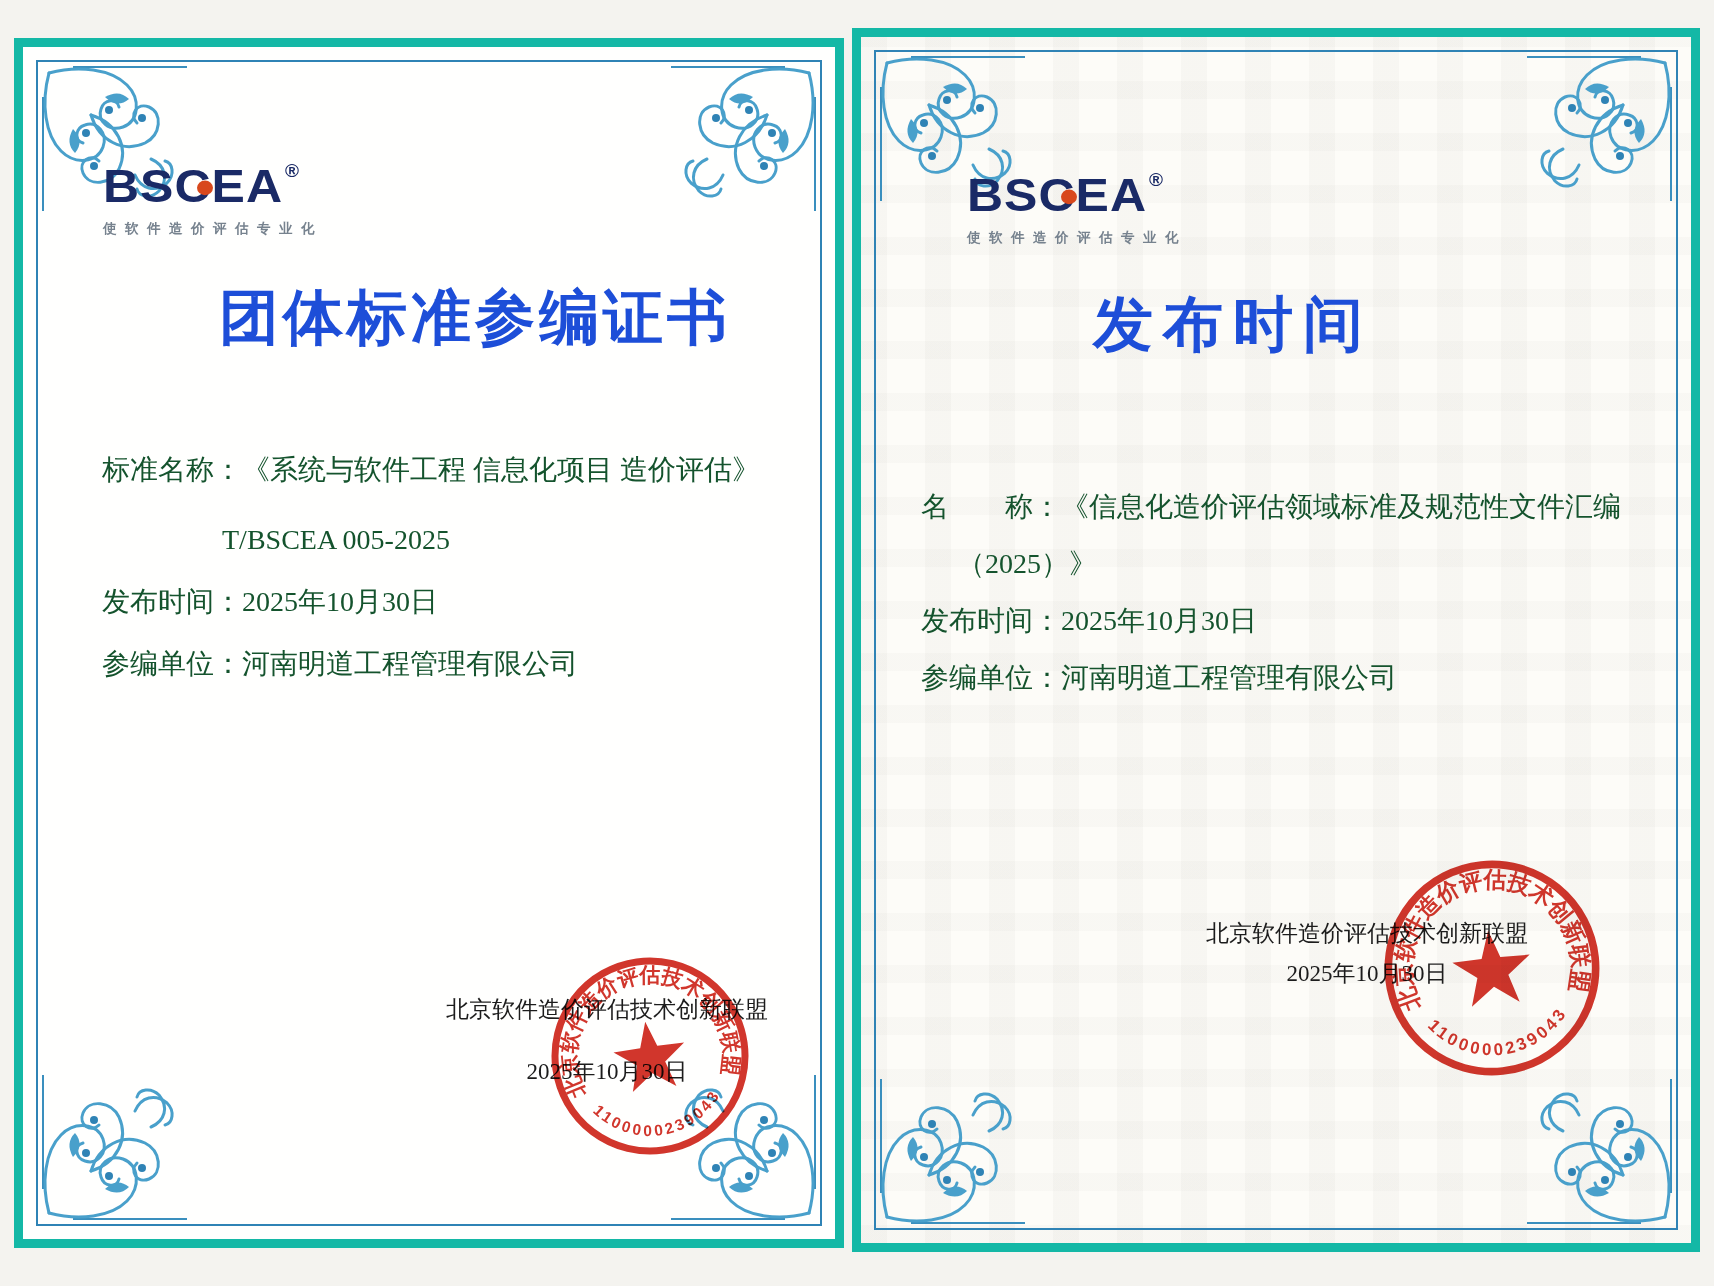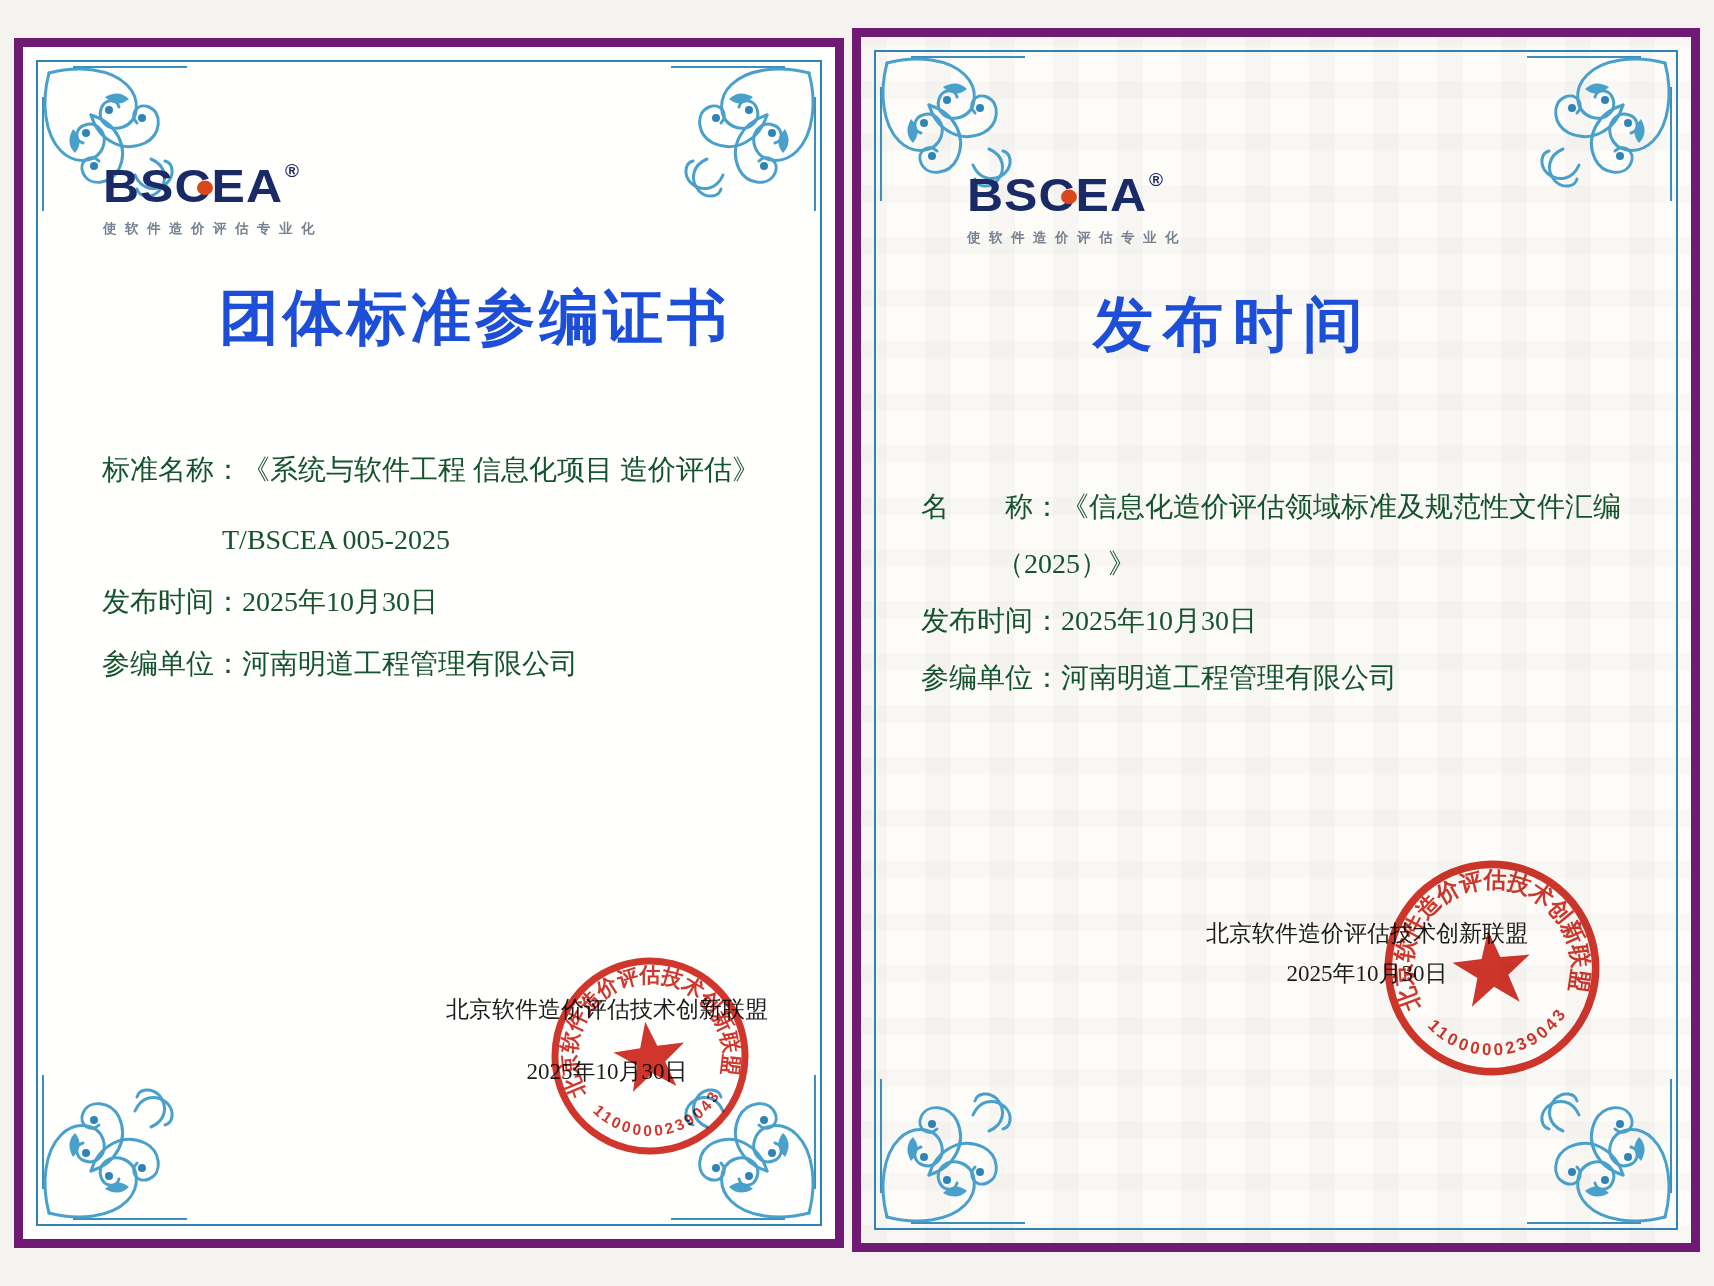--- a/index.html
+++ b/index.html
@@ -4,21 +4,21 @@
 <style>
   html,body{margin:0;padding:0;}
   body{background:#e9e8e4;}
   .stage{
     position:relative; width:1714px; height:1286px;
     background:#f4f3ef; overflow:hidden;
     font-family:"Liberation Serif","DejaVu Serif",serif;
   }
   .cert{
     position:absolute; background:#fffffe;
-    border:9px solid #701a75; box-sizing:border-box;
+    border:9px solid #14b8a6; box-sizing:border-box;
   }
   .cert-left{ left:14px; top:38px; width:830px; height:1210px; }
   .cert-right{ left:852px; top:28px; width:848px; height:1224px; background:#fdfcf8; }
   .cert-right::before{
     content:""; position:absolute; inset:0; pointer-events:none;
     background:
       repeating-linear-gradient(90deg, rgba(150,148,140,.055) 0 26px, transparent 26px 64px),
       repeating-linear-gradient(0deg, rgba(150,148,140,.045) 0 18px, transparent 18px 52px);
   }
   .inner-line{ position:absolute; inset:13px; border:2px solid #2f83b5; pointer-events:none; }
@@ -54,21 +54,21 @@
   .title-left{ left:0; width:100%; top:238px; letter-spacing:4px; }
   .title-right{ left:26px; width:600px; top:255px; letter-spacing:10px; }
 
   .body-block{ position:absolute; color:#14532d; font-size:28px; line-height:30px; }
   .body-left{ left:79px; top:408px; }
   .body-right{ left:60px; top:455px; }
   .row{ white-space:pre-wrap; margin-bottom:32px; }
   .body-left .row:first-child{ margin-bottom:40px; }
   .body-right .row{ margin-bottom:27px; }
   .indent-a{ margin-left:120px; }
-  .indent-b{ margin-left:75px; }
+  .indent-b{ margin-left:36px; }
 
   .footer-block{ position:absolute; text-align:center; color:#1c1c1c; }
   .footer-left{ left:344px; top:951px; width:480px; }
   .footer-right{ left:266px; top:885px; width:480px; }
   .issuer-line{ font-size:23px; line-height:23px; white-space:nowrap; }
   .date-line{ font-size:23px; line-height:23px; white-space:nowrap; }
   .footer-left .date-line{ margin-top:39px; }
   .footer-right .date-line{ margin-top:17px; }
 
   .seal{ position:absolute; mix-blend-mode:multiply; opacity:.9; }

